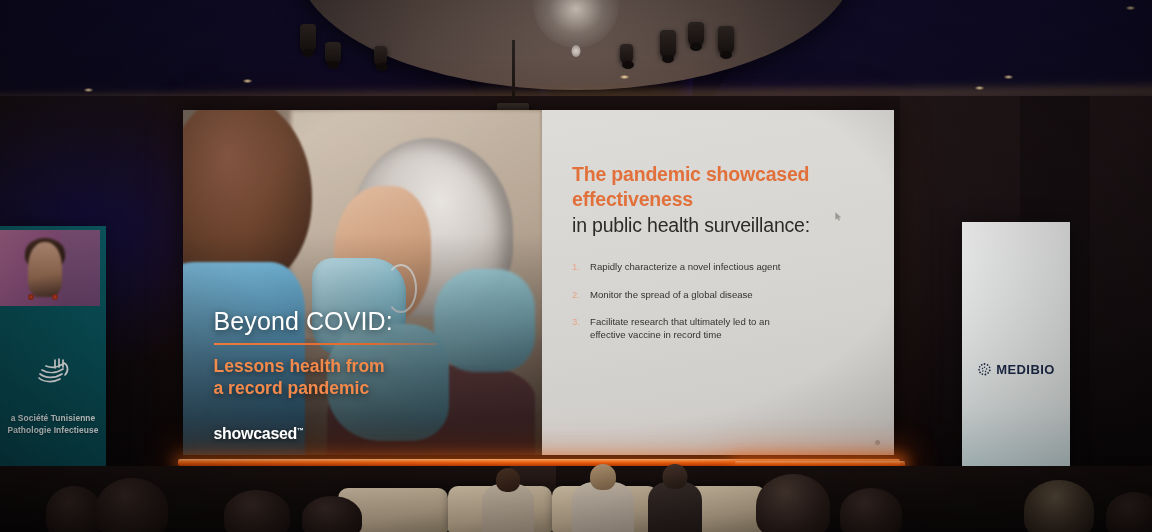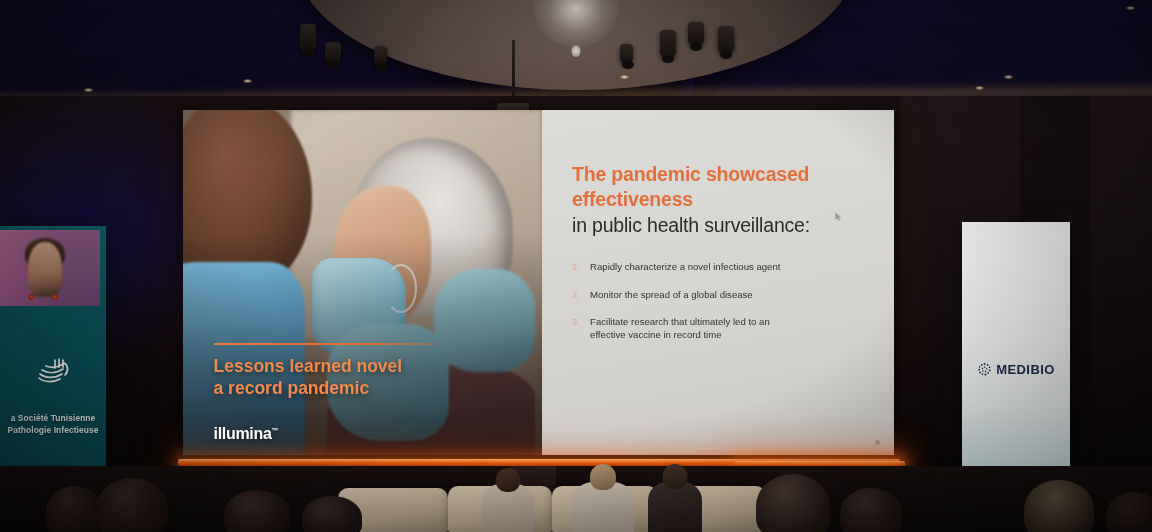--- a/index.html
+++ b/index.html
@@ -388,27 +388,28 @@
         <div class="ph-hair"></div>
         <div class="ph-face"></div>
         <div class="ph-mask"></div>
         <div class="ph-shoulder"></div>
         <div class="ph-nurse-scrub"></div>
         <div class="ph-glove2"></div>
         <div class="ph-glove"></div>
         <div class="ph-shade"></div>
 
         <div class="slide-title-wrap">
+          <div class="slide-title">Beyond COVID:</div>
           <div class="title-rule"></div>
-          <div class="slide-sub">Lessons learned novel</div>
+          <div class="slide-sub">Lessons health from</div>
           <div class="slide-sub">a record pandemic</div>
         </div>
 
         <div class="illumina">
-          <span>illumina</span><sup>™</sup>
+          <span>showcased</span><sup>™</sup>
         </div>
       </div>
 
       <div class="slide-text">
         <div class="sl-h1">The pandemic showcased</div>
         <div class="sl-h1">effectiveness</div>
         <div class="sl-h2">in public health surveillance:</div>
 
         <div class="sl-list">
           <div class="sl-item">

